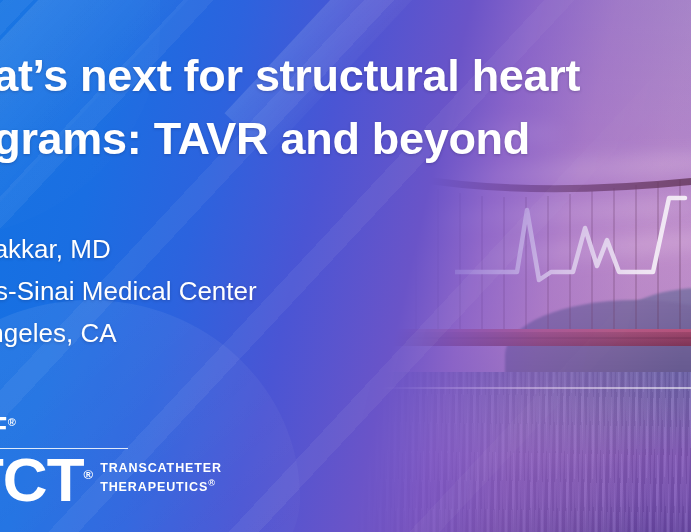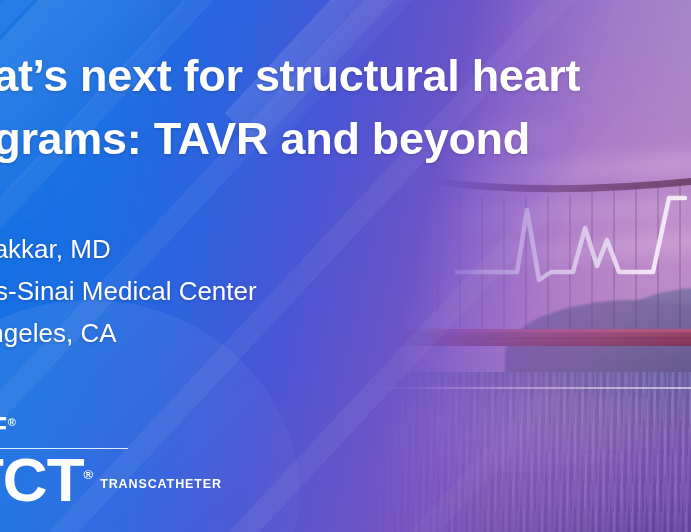--- a/index.html
+++ b/index.html
@@ -144,21 +144,21 @@
     color:#ffffff;
     font-family:"Liberation Sans",sans-serif;
     font-weight:700;
     font-size:62px;
     letter-spacing:-1px;
     line-height:.95;
     position:relative;
   }
   .tct .reg{font-size:13px;vertical-align:super;font-weight:700;}
   .tctwords{
-    margin-left:8px;margin-top:26px;
+    margin-left:8px;margin-top:10px;
     color:#ffffff;
     font-family:"Liberation Sans",sans-serif;
     font-weight:700;
     font-size:12.5px;
     line-height:15px;
     letter-spacing:.9px;
   }
   .tctwords .reg{font-size:9px;vertical-align:super;}
 </style>
 </head>
@@ -279,17 +279,18 @@
     <span class="ln">Angeles, CA</span>
   </div>
 
   <div class="logo">
     <div class="crf"><span>RF</span><span class="reg">®</span></div>
     <div class="rule"></div>
     <div class="tctrow">
       <div class="tct"><span>TCT</span><span class="reg">®</span></div>
       <div class="tctwords">
         <div>TRANSCATHETER</div>
+        <div><span>THERAPEUTICS</span><span class="reg">®</span></div>
       </div>
     </div>
   </div>
 
 </div>
 
 </body></html>

